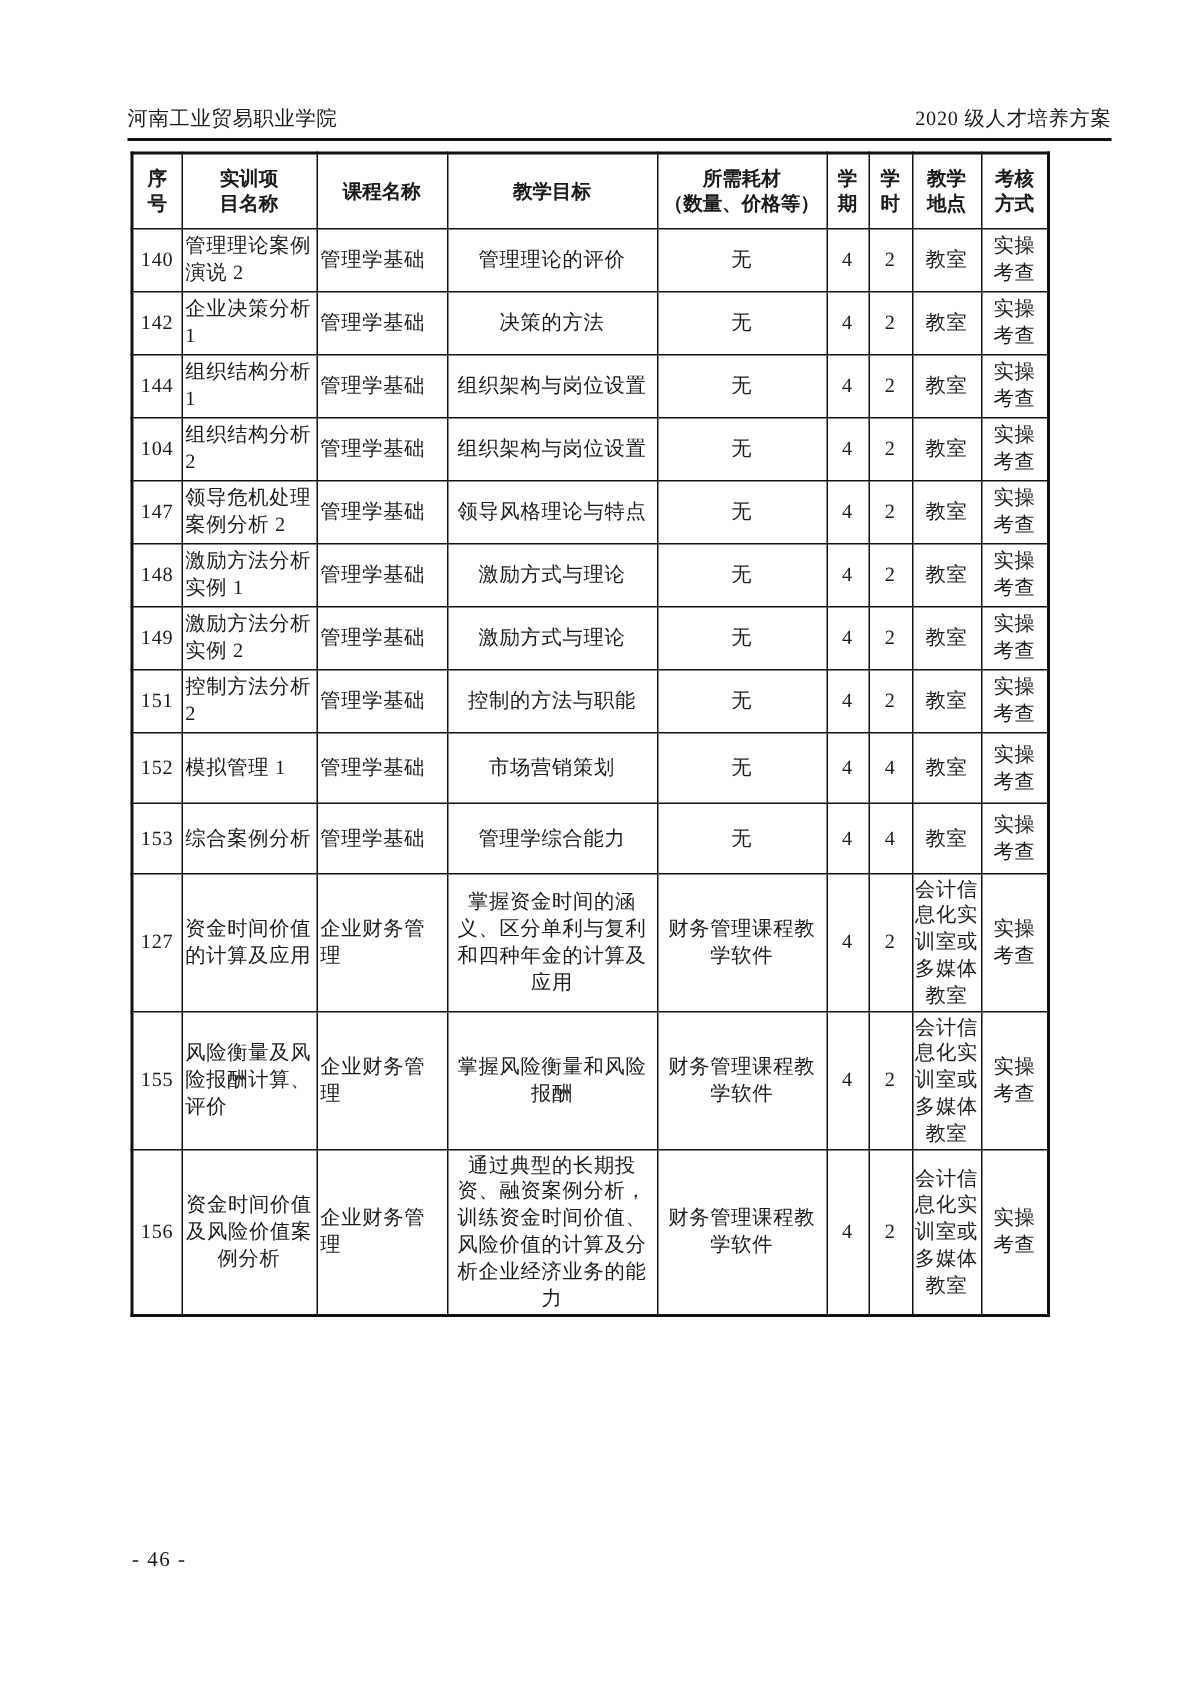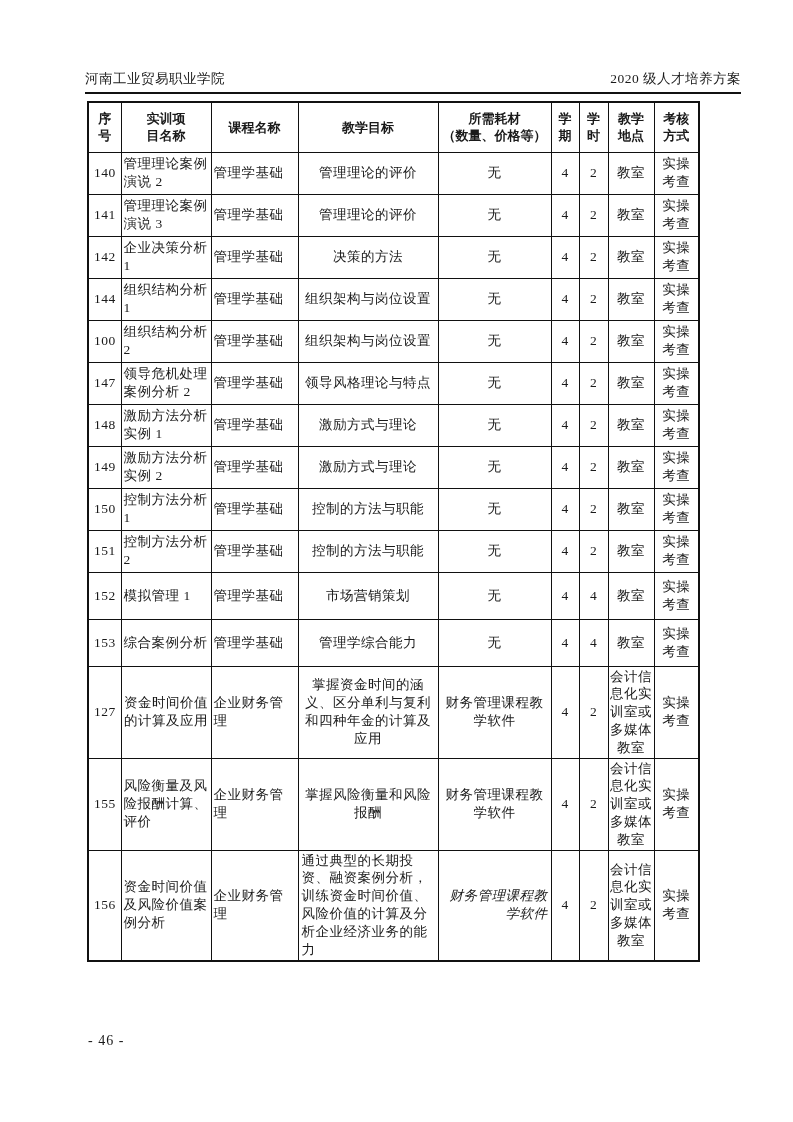--- a/index.html
+++ b/index.html
@@ -97,31 +97,20 @@
           <td class="col-project">管理理论案例演说 2</td>
           <td class="col-course">管理学基础</td>
           <td class="col-goal">管理理论的评价</td>
           <td class="col-materials">无</td>
           <td class="col-semester">4</td>
           <td class="col-hours">2</td>
           <td class="col-location">教室</td>
           <td class="col-assessment">实操考查</td>
         </tr>
         <tr style="height: 42px;">
-          <td class="col-num">141</td>
-          <td class="col-project">管理理论案例演说 3</td>
-          <td class="col-course">管理学基础</td>
-          <td class="col-goal">管理理论的评价</td>
-          <td class="col-materials">无</td>
-          <td class="col-semester">4</td>
-          <td class="col-hours">2</td>
-          <td class="col-location">教室</td>
-          <td class="col-assessment">实操考查</td>
-        </tr>
-        <tr style="height: 42px;">
           <td class="col-num">142</td>
           <td class="col-project">企业决策分析 1</td>
           <td class="col-course">管理学基础</td>
           <td class="col-goal">决策的方法</td>
           <td class="col-materials">无</td>
           <td class="col-semester">4</td>
           <td class="col-hours">2</td>
           <td class="col-location">教室</td>
           <td class="col-assessment">实操考查</td>
         </tr>
@@ -130,21 +119,21 @@
           <td class="col-project">组织结构分析 1</td>
           <td class="col-course">管理学基础</td>
           <td class="col-goal">组织架构与岗位设置</td>
           <td class="col-materials">无</td>
           <td class="col-semester">4</td>
           <td class="col-hours">2</td>
           <td class="col-location">教室</td>
           <td class="col-assessment">实操考查</td>
         </tr>
         <tr style="height: 42px;">
-          <td class="col-num">100</td>
+          <td class="col-num">104</td>
           <td class="col-project">组织结构分析 2</td>
           <td class="col-course">管理学基础</td>
           <td class="col-goal">组织架构与岗位设置</td>
           <td class="col-materials">无</td>
           <td class="col-semester">4</td>
           <td class="col-hours">2</td>
           <td class="col-location">教室</td>
           <td class="col-assessment">实操考查</td>
         </tr>
         <tr style="height: 42px;">
@@ -167,31 +156,20 @@
           <td class="col-semester">4</td>
           <td class="col-hours">2</td>
           <td class="col-location">教室</td>
           <td class="col-assessment">实操考查</td>
         </tr>
         <tr style="height: 42px;">
           <td class="col-num">149</td>
           <td class="col-project">激励方法分析实例 2</td>
           <td class="col-course">管理学基础</td>
           <td class="col-goal">激励方式与理论</td>
-          <td class="col-materials">无</td>
-          <td class="col-semester">4</td>
-          <td class="col-hours">2</td>
-          <td class="col-location">教室</td>
-          <td class="col-assessment">实操考查</td>
-        </tr>
-        <tr style="height: 42px;">
-          <td class="col-num">150</td>
-          <td class="col-project">控制方法分析 1</td>
-          <td class="col-course">管理学基础</td>
-          <td class="col-goal">控制的方法与职能</td>
           <td class="col-materials">无</td>
           <td class="col-semester">4</td>
           <td class="col-hours">2</td>
           <td class="col-location">教室</td>
           <td class="col-assessment">实操考查</td>
         </tr>
         <tr style="height: 42px;">
           <td class="col-num">151</td>
           <td class="col-project">控制方法分析 2</td>
           <td class="col-course">管理学基础</td>

